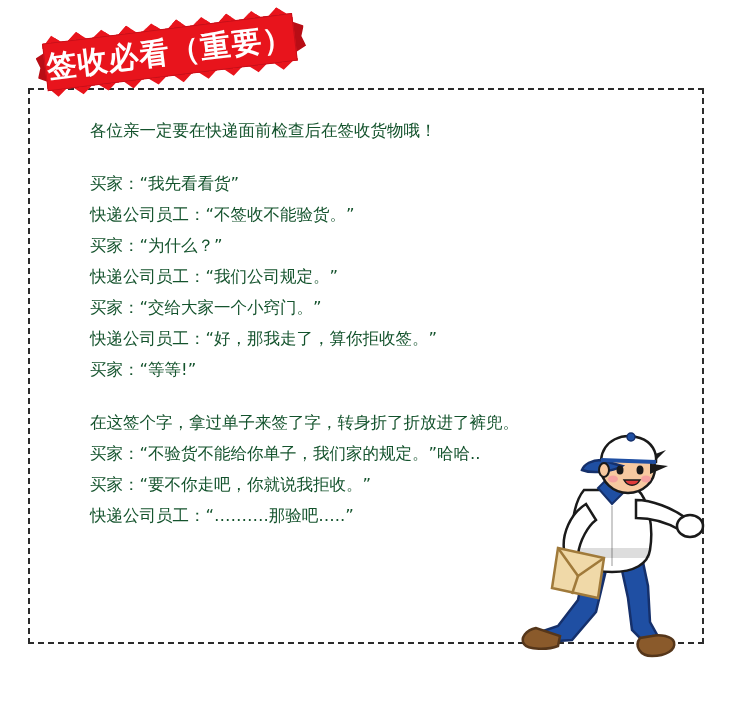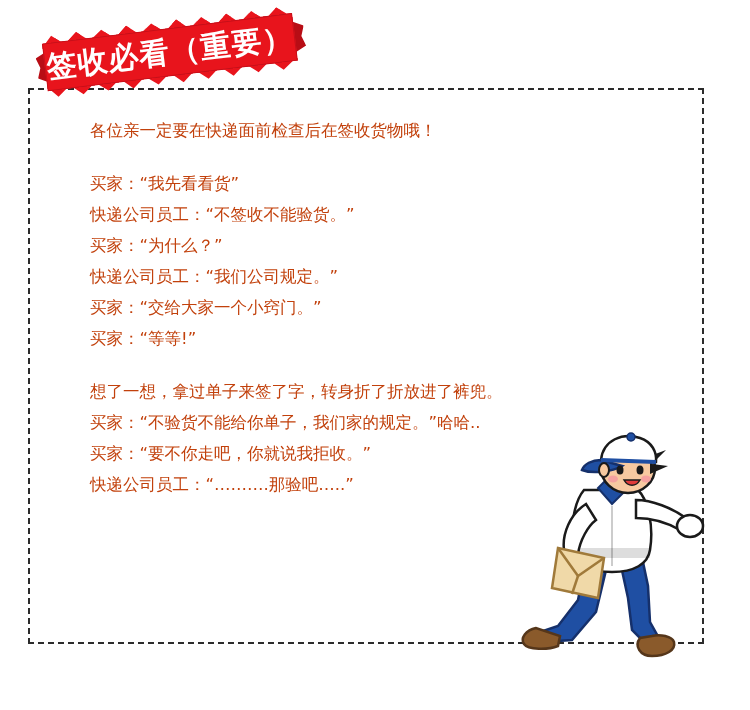--- a/index.html
+++ b/index.html
@@ -108,21 +108,21 @@
     letter-spacing: 1px;
     white-space: nowrap;
   }
 
   
   .content {
     position: absolute;
     left: 90px;
     top: 115px;
     width: 560px;
-    color: #c2410c;
+    color: #14532d;
     font-size: 16.5px;
     line-height: 31px;
     font-family: "DejaVu Sans", "Liberation Sans", sans-serif;
   }
   .line {
     white-space: nowrap;
   }
   .gap {
     height: 22px;
   }
@@ -154,23 +154,24 @@
   </div>
 
   <div class="content">
     <div class="line">各位亲一定要在快递面前检查后在签收货物哦！</div>
     <div class="gap"></div>
     <div class="line">买家：“我先看看货”</div>
     <div class="line">快递公司员工：“不签收不能验货。”</div>
     <div class="line">买家：“为什么？”</div>
     <div class="line">快递公司员工：“我们公司规定。”</div>
     <div class="line">买家：“交给大家一个小窍门。”</div>
+    <div class="line">快递公司员工：“好，那我走了，算你拒收签。”</div>
     <div class="line">买家：“等等!”</div>
     <div class="gap"></div>
-    <div class="line">想了一想，拿过单子来签了字，转身折了折放进了裤兜。</div>
+    <div class="line">在这签个字，拿过单子来签了字，转身折了折放进了裤兜。</div>
     <div class="line">买家：“不验货不能给你单子，我们家的规定。”哈哈..</div>
     <div class="line">买家：“要不你走吧，你就说我拒收。”</div>
     <div class="line">快递公司员工：“……….那验吧…..”</div>
   </div>
 
   <div class="courier">
     <svg width="220" height="230" viewBox="0 0 220 230" xmlns="http://www.w3.org/2000/svg">
 
       <path d="M88 120 L78 170 L58 196 L40 202 L44 212 L72 210 L96 182 L106 140 Z" fill="#1f4fa3" stroke="#15306b" stroke-width="2.5"></path>
 

